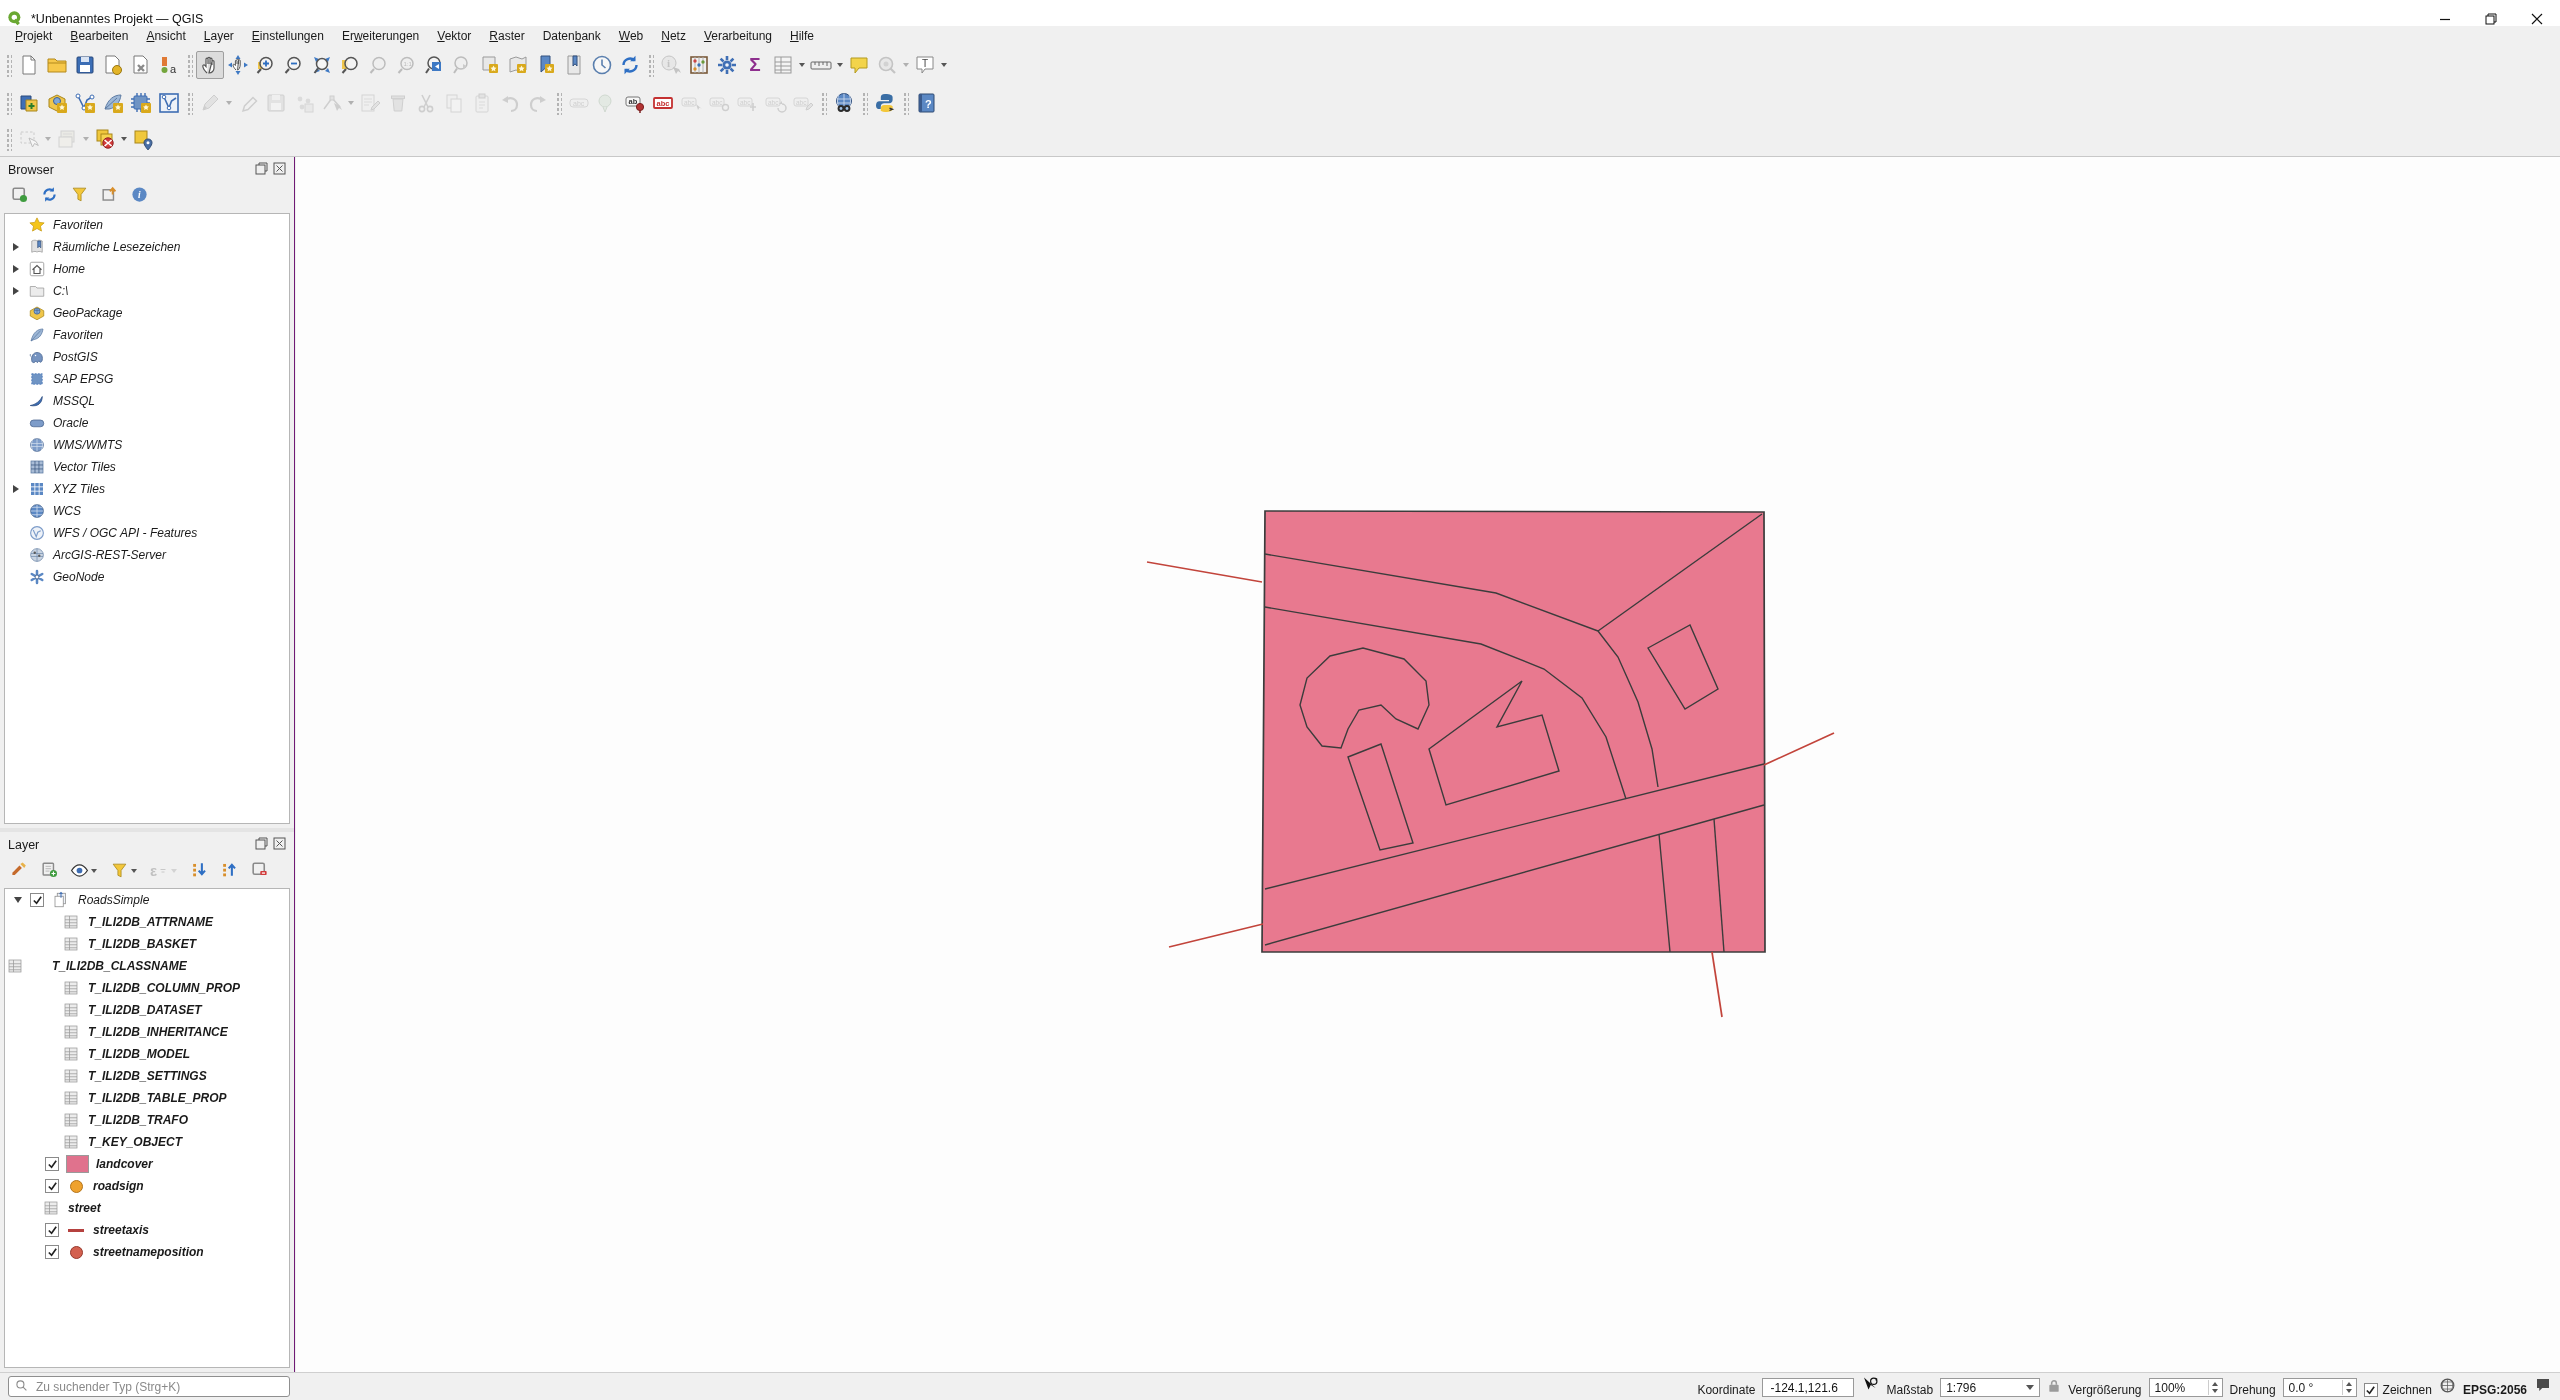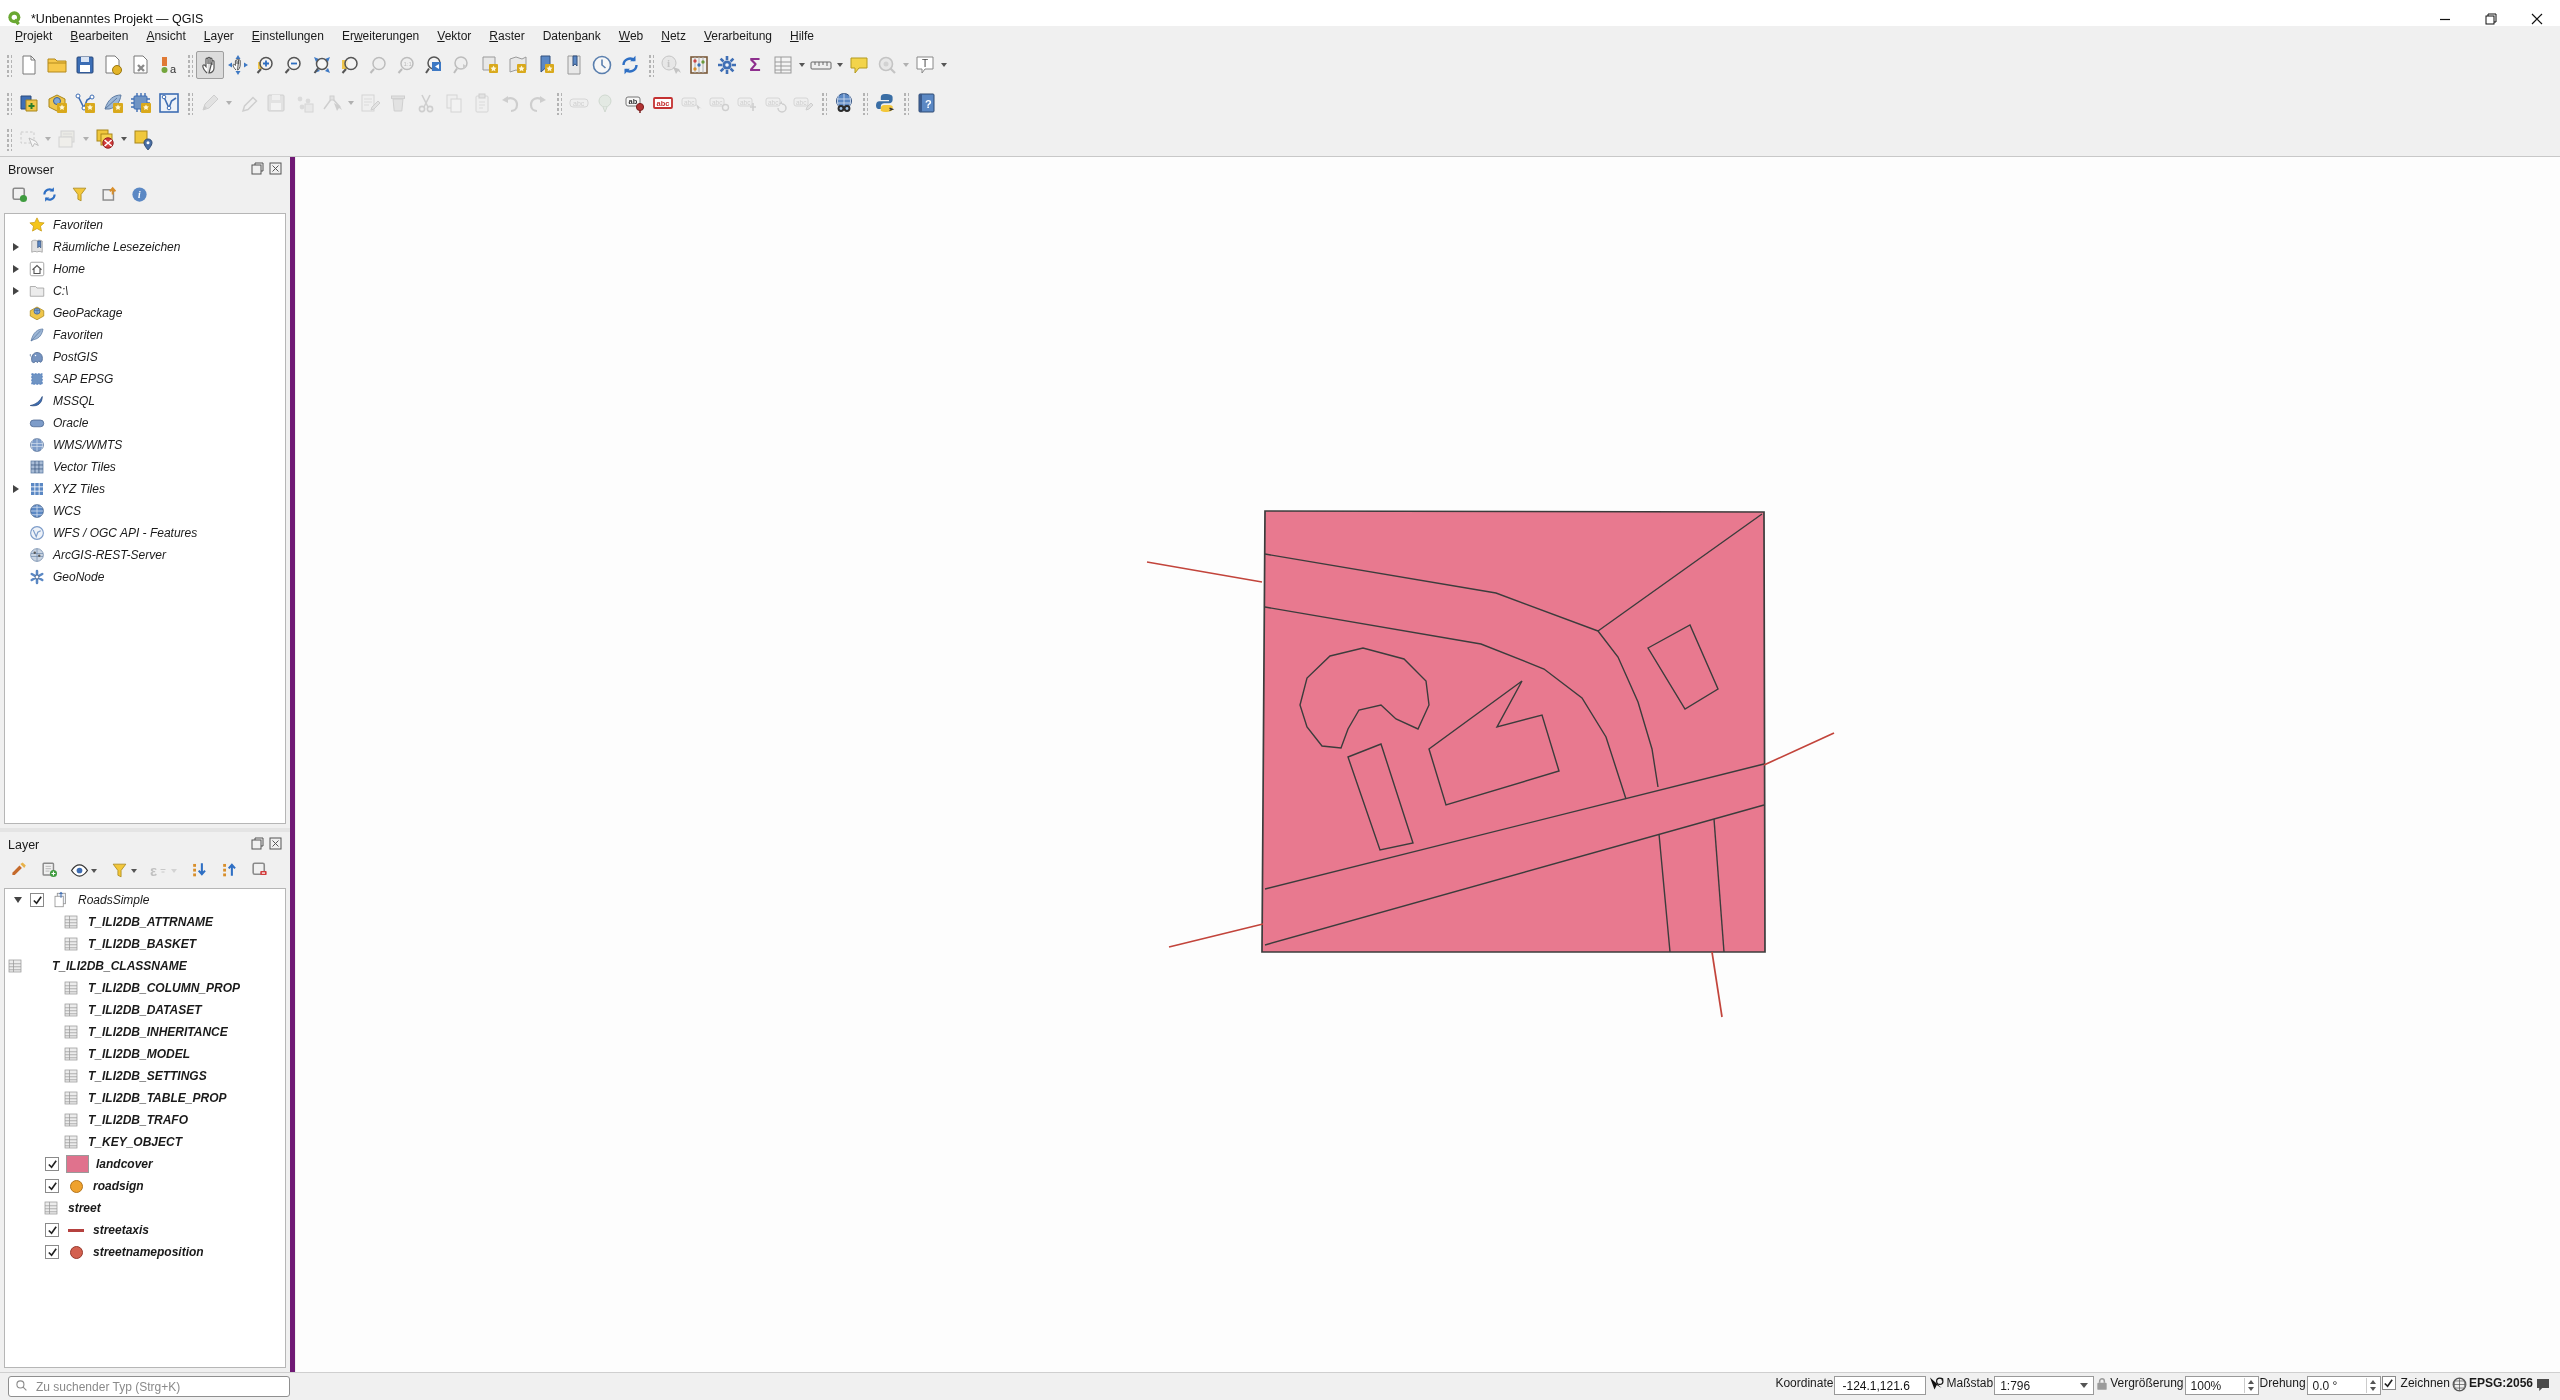--- a/index.html
+++ b/index.html
@@ -20,21 +20,21 @@
   .tbrow{display:flex;align-items:center;height:38px;padding-left:2px;}
   .tbrow3{height:33px;}
   .tb-btn{width:28px;height:28px;display:flex;align-items:center;justify-content:center;border-radius:2px;flex:none;}
   .tb-btn.active{background:#dcdcdc;border:1px solid #9f9f9f;box-sizing:border-box;}
   .handle{width:7px;height:24px;margin:0 3px;flex:none;
      background-image:radial-gradient(#b3b3b3 1.1px,transparent 1.3px);background-size:4px 5px;background-position:1px 1px;}
   .dd{width:0;height:0;border-left:3.5px solid transparent;border-right:3.5px solid transparent;border-top:4px solid #555;margin:0 2px;flex:none;}
   .dd.dis{border-top-color:#b0b0b0;}
   .glyph{font-weight:bold;}
   
-  .dock{position:absolute;top:157px;left:0;width:295px;bottom:28px;background:#f0f0f0;border-right:5px solid #701a75;box-sizing:border-box;}
+  .dock{position:absolute;top:157px;left:0;width:295px;bottom:28px;background:#f0f0f0;border-right:1px solid #701a75;box-sizing:border-box;}
   .panel{position:absolute;left:0;right:0;}
   .panel-head{height:25px;display:flex;align-items:center;padding:0 8px;font-size:12.5px;}
   .panel-btns{margin-left:auto;display:flex;gap:5px;align-items:center;}
   .panel-tools{height:27px;display:flex;align-items:center;gap:11px;padding:0 10px;}
   .tree{position:absolute;left:4px;right:4px;background:#fff;border:1px solid #b6b6b6;overflow:hidden;font-style:italic;}
   .trow{display:flex;align-items:center;height:22px;gap:6px;padding-left:6px;}
   .exp{width:10px;flex:none;display:flex;justify-content:center;}
   .tri-r{width:0;height:0;border-top:4px solid transparent;border-bottom:4px solid transparent;border-left:6px solid #444;}
   .tri-d{width:0;height:0;border-left:4px solid transparent;border-right:4px solid transparent;border-top:6px solid #444;}
   .tico{width:20px;height:20px;flex:none;display:flex;align-items:center;justify-content:center;}
@@ -46,21 +46,21 @@
   .splitter{position:absolute;left:0;right:0;height:4px;background:#e4e4e4;}
   
   .map{position:absolute;left:296px;top:157px;right:0;bottom:28px;background:#fdfdfd;}
   .map svg{display:block;width:100%;height:100%;}
   
   .statusbar{position:absolute;left:0;right:0;bottom:0;height:28px;background:#f0f0f0;border-top:1px solid #cfcfcf;
      display:flex;align-items:center;padding:0 8px;box-sizing:border-box;gap:7px;}
   .searchbox{width:268px;height:19px;border:1px solid #8f8f8f;border-radius:3px;background:#fff;display:flex;align-items:center;padding:0 6px;gap:6px;}
   .searchbox input{border:none;outline:none;flex:1;font:inherit;color:#333;background:transparent;}
   .searchbox input::placeholder{color:#8a8a8a;}
-  .sb-right{margin-left:auto;display:flex;align-items:flex-start;gap:1px;}
+  .sb-right{margin-left:auto;display:flex;align-items:flex-end;gap:7px;}
   .sb-lbl{white-space:nowrap;}
   .sb-field{height:19px;border:1px solid #999;background:#fff;display:flex;align-items:center;padding:0 5px;box-sizing:border-box;}
   .sb-input{font:inherit;border:none;outline:none;width:100%;background:transparent;color:#111;}
   .combo{width:100px;justify-content:space-between;}
   .combo .arr{width:0;height:0;border-left:4px solid transparent;border-right:4px solid transparent;border-top:5px solid #555;}
   .spin{width:74px;position:relative;padding-right:14px;}
   .spin .btns{position:absolute;right:1px;top:1px;bottom:1px;width:12px;border-left:1px solid #ccc;display:flex;flex-direction:column;align-items:center;justify-content:space-around;}
   .spin .u{width:0;height:0;border-left:3px solid transparent;border-right:3px solid transparent;border-bottom:4px solid #555;}
   .spin .d{width:0;height:0;border-left:3px solid transparent;border-right:3px solid transparent;border-top:4px solid #555;}
   .chk{display:flex;align-items:center;gap:5px;}

